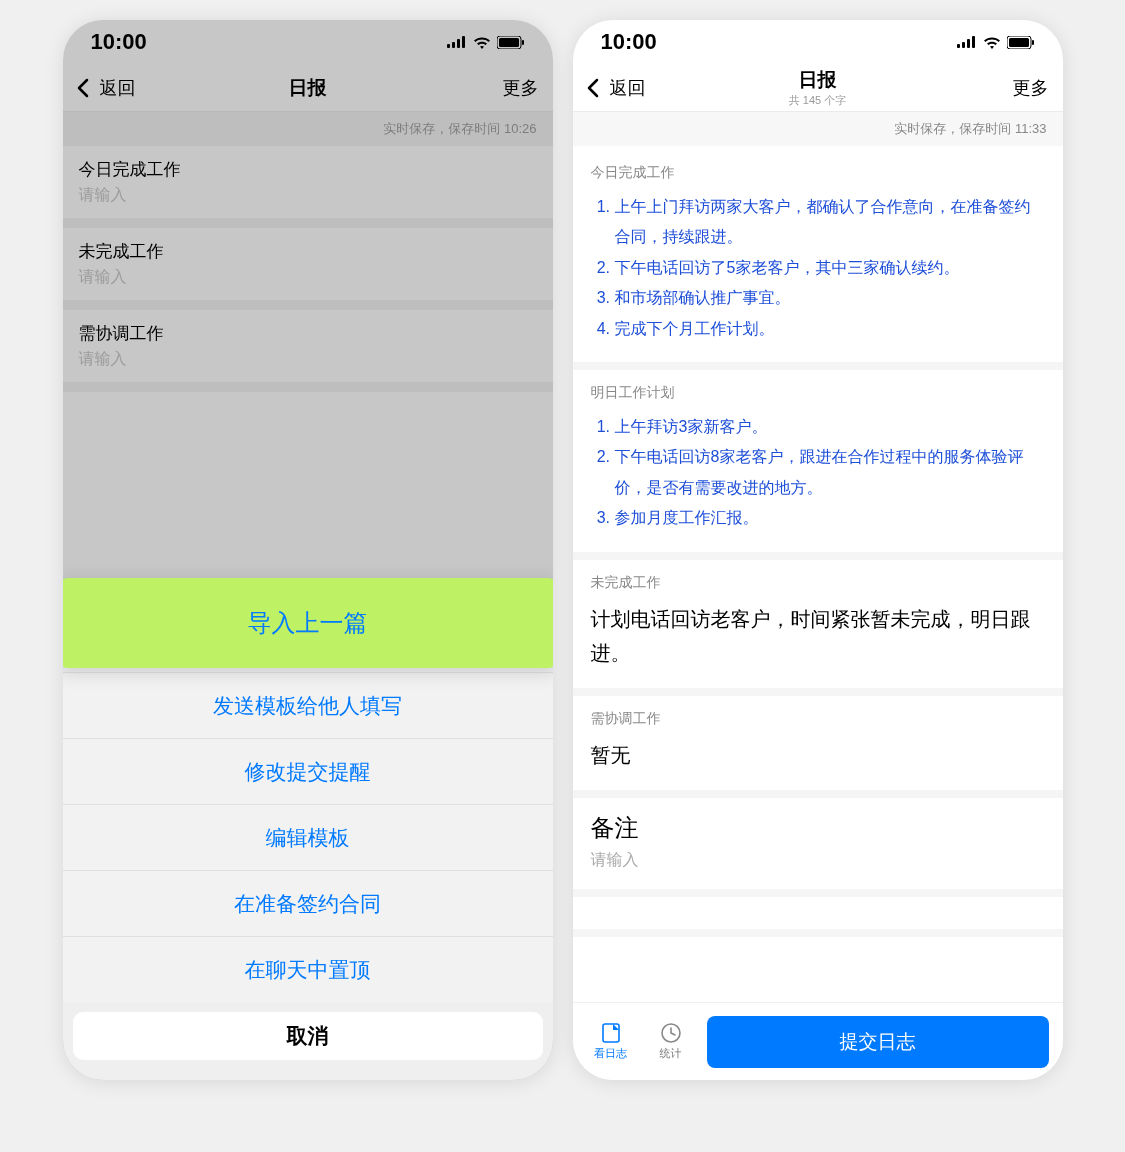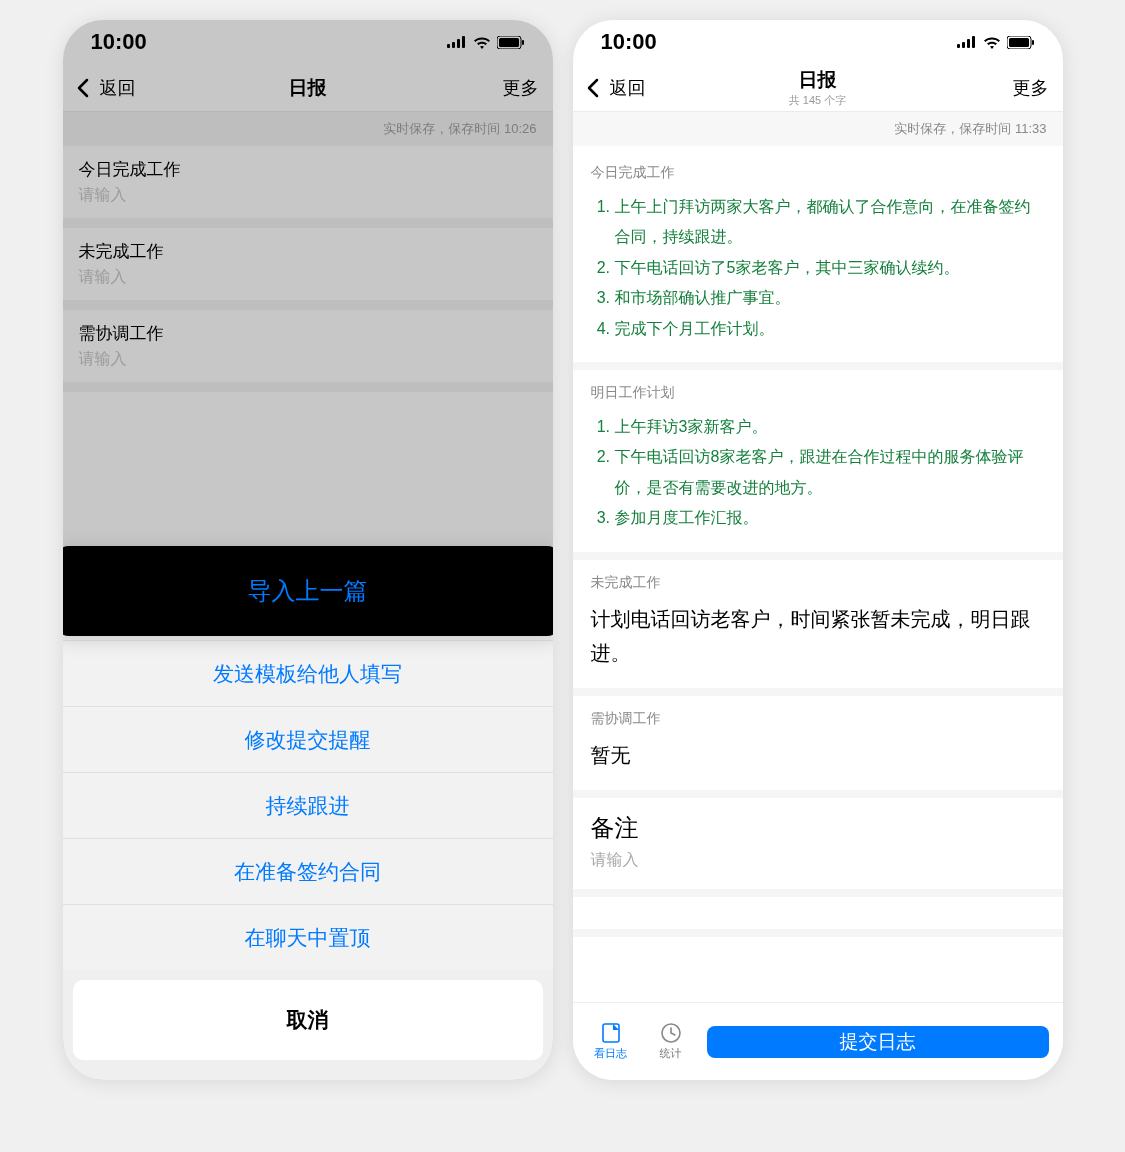--- a/index.html
+++ b/index.html
@@ -89,51 +89,51 @@
     height: 66px;
     display: flex;
     align-items: center;
     justify-content: center;
     font-size: 21px;
     color: #007aff;
     border-top: 1px solid rgba(0,0,0,0.08);
     background: #f2f2f2;
   }
   .action-item.highlight {
-    background: #000000;
+    background: #bef264;
     border-radius: 14px;
     margin: -8px -8px 4px -8px;
     border: none;
     box-shadow: 0 4px 20px rgba(0,0,0,0.15);
     font-size: 24px;
     height: 90px;
     position: relative;
     z-index: 10;
   }
   .action-cancel {
-    height: 80px;
+    height: 48px;
     display: flex;
     align-items: center;
     justify-content: center;
     font-size: 21px;
     font-weight: 600;
     color: #000;
     background: #fff;
     margin: 10px 10px 20px 10px;
     border-radius: 10px;
   }
   
   .r-section {
     padding: 14px 18px 18px 18px;
     border-bottom: 8px solid #f5f5f5;
     background: #fff;
   }
   .r-section-title { font-size: 14px; color: #888; margin-bottom: 10px; }
   .r-list { list-style: decimal; padding-left: 24px; }
-  .r-list li { font-size: 16px; line-height: 1.9; color: #15803d; }
+  .r-list li { font-size: 16px; line-height: 1.9; color: #1d4ed8; }
   .r-text { font-size: 20px; color: #000; line-height: 1.7; }
   .remark-title { font-size: 24px; font-weight: 500; margin-bottom: 6px; }
   .bottom-bar {
     position: absolute;
     bottom: 0; left: 0; right: 0;
     height: 78px;
     background: #fff;
     border-top: 1px solid #eee;
     display: flex;
     align-items: center;
@@ -145,21 +145,21 @@
     flex-direction: column;
     align-items: center;
     gap: 2px;
     font-size: 11px;
     color: #777;
     width: 48px;
   }
   .bar-btn.active { color: #007aff; }
   .submit-btn {
     flex: 1;
-    height: 32px;
+    height: 52px;
     background: #007aff;
     color: #fff;
     border-radius: 8px;
     display: flex;
     align-items: center;
     justify-content: center;
     font-size: 19px;
   }
   .scroll-right { position: absolute; top: 130px; bottom: 78px; left:0; right:0; overflow: hidden; }
 </style>
@@ -211,21 +211,21 @@
   <div class="section">
     <div class="section-title">需协调工作</div>
     <div class="placeholder">请输入</div>
   </div>
 
   <div class="overlay">
     <div class="action-sheet">
       <div class="action-item highlight">导入上一篇</div>
       <div class="action-item">发送模板给他人填写</div>
       <div class="action-item">修改提交提醒</div>
-      <div class="action-item">持续跟进</div>
+      <div class="action-item">编辑模板</div>
       <div class="action-item">在准备签约合同</div>
       <div class="action-item">在聊天中置顶</div>
       <div class="action-cancel">取消</div>
     </div>
   </div>
 </div>
 
 <div class="phone">
   <div class="status-bar">
     <span>10:00</span>

